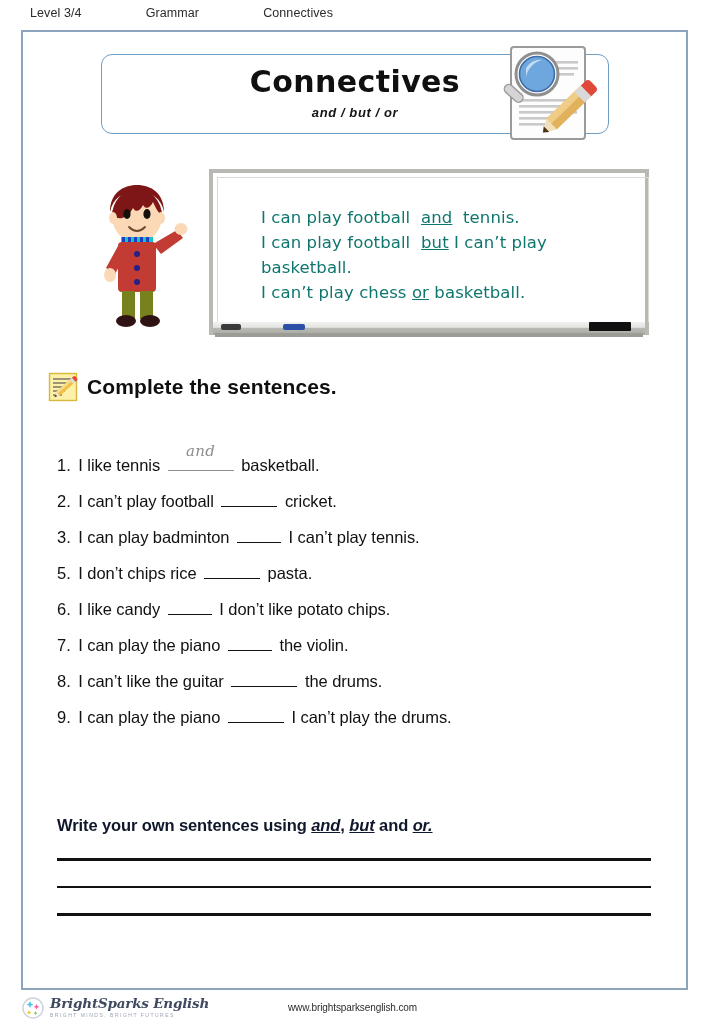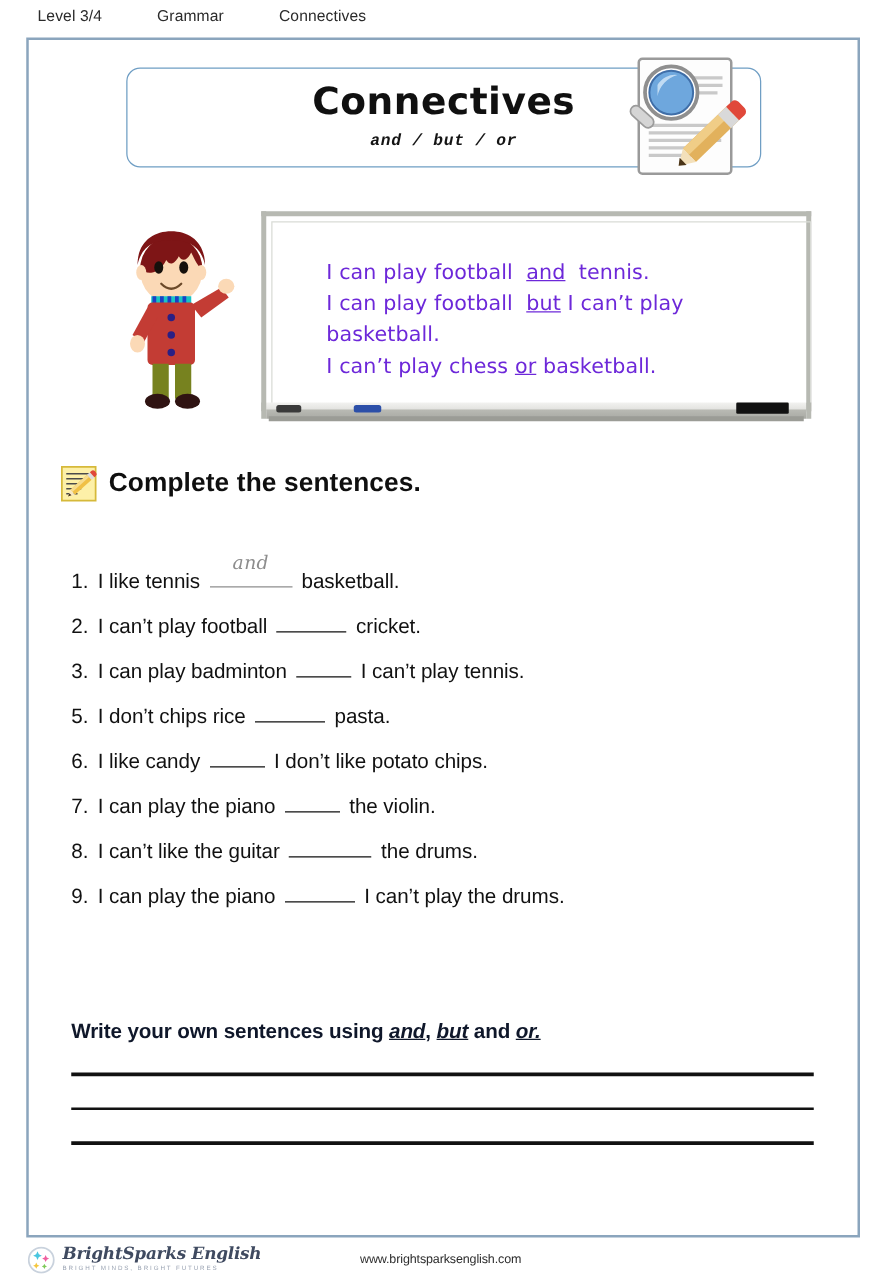--- a/index.html
+++ b/index.html
@@ -21,21 +21,21 @@
     position: absolute;
     top: 6px;
     left: 30px;
     display: flex;
     align-items: baseline;
     font-size: 12.5px;
     color: #2b2b2b;
     letter-spacing: .1px;
   }
   .meta-header .meta-item { white-space: nowrap; }
-  .meta-header .meta-item + .meta-item { margin-left: 44px; }
+  .meta-header .meta-item + .meta-item { margin-left: 64px; }
 
   
   .page-frame {
     position: absolute;
     left: 21px;
     top: 30px;
     width: 667px;
     height: 960px;
     border: 2px solid #8ba5bd;
     box-sizing: border-box;
@@ -63,21 +63,21 @@
     font-weight: bold;
     font-size: 30px;
     letter-spacing: .4px;
     color: #101010;
   }
   .title-sub {
     position: absolute;
     left: 0; right: 0;
     top: 50px;
     text-align: center;
-    font-family: Liberation Mono, monospace;
+    font-family: Liberation Sans, sans-serif;
     font-style: italic;
     font-weight: bold;
     font-size: 13px;
     letter-spacing: .6px;
     color: #141414;
   }
 
   
   .doc-icon {
     position: absolute;
@@ -122,21 +122,21 @@
     box-sizing: border-box;
   }
   .wb-text {
     position: absolute;
     left: 52px;
     top: 36px;
     right: 14px;
     font-family: "DejaVu Sans", sans-serif;
     font-size: 16.5px;
     line-height: 25px;
-    color: #6d28d9;
+    color: #0f766e;
     letter-spacing: .1px;
   }
   .wb-text u { text-decoration: underline; text-underline-offset: 1px; }
   .wb-tray {
     position: absolute;
     left: 0;
     top: 153px;
     width: 440px;
     height: 13px;
     background: linear-gradient(180deg,#f2f2f0 0%, #e3e3e0 42%, #b9bab4 44%, #a9aaa4 100%);

